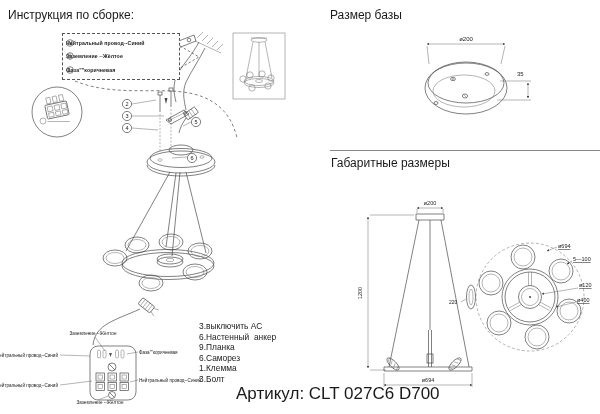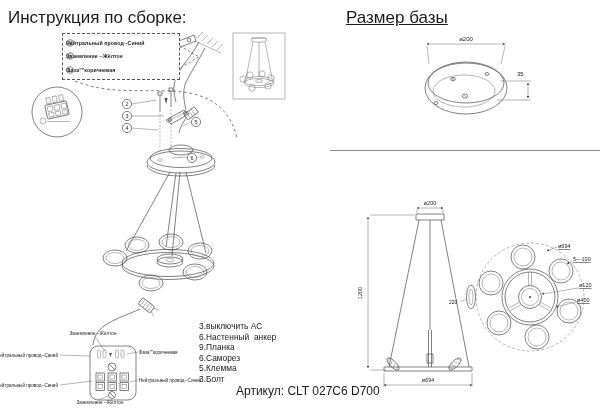--- a/index.html
+++ b/index.html
@@ -1,26 +1,26 @@
 <!DOCTYPE html>
 <html><head>
 <meta charset="utf-8">
 <style>
   html,body{margin:0;padding:0;}
   body{width:600px;height:414px;background:#ffffff;font-family:"Liberation Sans",sans-serif;color:#1a1a1a;position:relative;overflow:hidden;}
   .sheet{position:absolute;inset:0;}
   .abs{position:absolute;}
-  .title{font-size:17px;color:#1a1a1a;white-space:nowrap;}
+  .title{font-size:12px;color:#1a1a1a;white-space:nowrap;}
   .legend-box{left:62px;top:33px;width:118px;height:47px;border:1px dashed #555;box-sizing:border-box;padding:2px 2px 2px 3px;display:flex;flex-direction:column;justify-content:space-around;background:#fff;z-index:3;}
   .legend-row{display:flex;align-items:center;gap:2px;}
   .legend-row svg{flex:0 0 auto;}
   .legend-label{font-size:5.2px;font-weight:600;white-space:nowrap;letter-spacing:0.1px;}
   .parts-list{left:199px;top:321px;font-size:8.4px;line-height:10.6px;z-index:3;}
   .parts-item{white-space:pre;}
-  .article{left:236px;top:384px;font-size:12px;white-space:nowrap;z-index:3;}
+  .article{left:236px;top:384px;font-size:17px;white-space:nowrap;z-index:3;}
   .divider{left:330px;top:150px;width:270px;height:0;border-top:1px solid #8a8a8a;}
   svg{position:absolute;overflow:visible;}
   svg *{vector-effect:none;}
   .ln{stroke:#4a4a4a;fill:none;stroke-width:0.7;}
   .lnt{stroke:#6a6a6a;fill:none;stroke-width:0.5;}
   .dim{font-size:6px;fill:#222;}
   .dims{font-size:5.5px;fill:#222;}
   .lbl{font-size:4.6px;fill:#222;}
   .callout-num{font-size:5.5px;fill:#222;}
   .und{text-decoration:underline;}
@@ -279,27 +279,27 @@
     <text x="58" y="387" text-anchor="end" class="lbl">Нейтральный провод--Синий</text>
     <text x="139" y="382" class="lbl">Нейтральный провод--Синий</text>
     <text x="100" y="404" text-anchor="middle" class="lbl">Заземление --Жёлтое</text>
   </svg>
 
   <div class="abs parts-list">
     <div class="parts-item">3.выключить AC</div>
     <div class="parts-item">6.Настенный  анкер</div>
     <div class="parts-item">9.Планка</div>
     <div class="parts-item">6.Саморез</div>
-    <div class="parts-item">5.Клемма</div>
+    <div class="parts-item">1.Клемма</div>
     <div class="parts-item">3.Болт</div>
   </div>
 
   <div class="abs article">Артикул: CLT 027C6 D700</div>
 
-  <div class="abs title" style="left:346px;top:8px;text-decoration:underline;">Размер базы</div>
+  <div class="abs title" style="left:330px;top:8px;">Размер базы</div>
 
   <svg class="abs" style="left:330px;top:22px;" width="270" height="126" viewBox="330 22 270 126">
     <defs>
       <marker id="arrC" viewBox="0 0 10 10" refX="9" refY="5" markerWidth="5" markerHeight="5" orient="auto-start-reverse">
         <path d="M0,0 L10,5 L0,10 z" fill="#444"></path>
       </marker>
     </defs>
     <g>
       <line x1="427" y1="44" x2="505" y2="44" class="lnt" marker-start="url(#arrC)" marker-end="url(#arrC)"></line>
       <line x1="427" y1="46" x2="429" y2="64" class="lnt"></line>
@@ -319,20 +319,21 @@
     </g>
     <g>
       <line x1="500" y1="81" x2="531" y2="81" class="lnt"></line>
       <line x1="497" y1="100" x2="531" y2="100" class="lnt"></line>
       <line x1="528" y1="83" x2="528" y2="98" class="lnt" marker-start="url(#arrC)" marker-end="url(#arrC)"></line>
       <text x="517" y="76" class="dim">35</text>
     </g>
   </svg>
 
   <div class="abs divider"></div>
+  <div class="abs title" style="left:331px;top:156px;">Габаритные размеры</div>
 
   <svg class="abs" style="left:330px;top:168px;" width="270" height="246" viewBox="330 168 270 246">
     <defs>
       <marker id="arrD" viewBox="0 0 10 10" refX="9" refY="5" markerWidth="5" markerHeight="5" orient="auto-start-reverse">
         <path d="M0,0 L10,5 L0,10 z" fill="#444"></path>
       </marker>
     </defs>
 
     <g>
       <text x="430" y="205" text-anchor="middle" class="dims">ø200</text>

